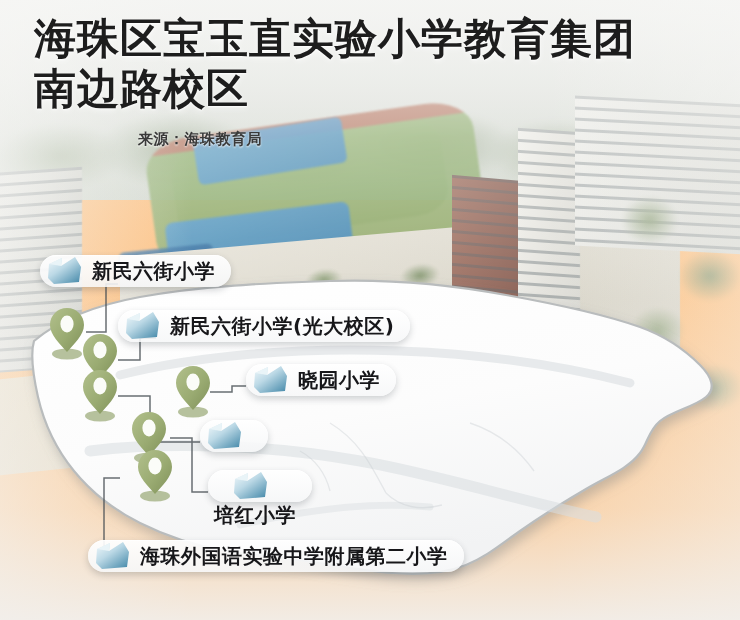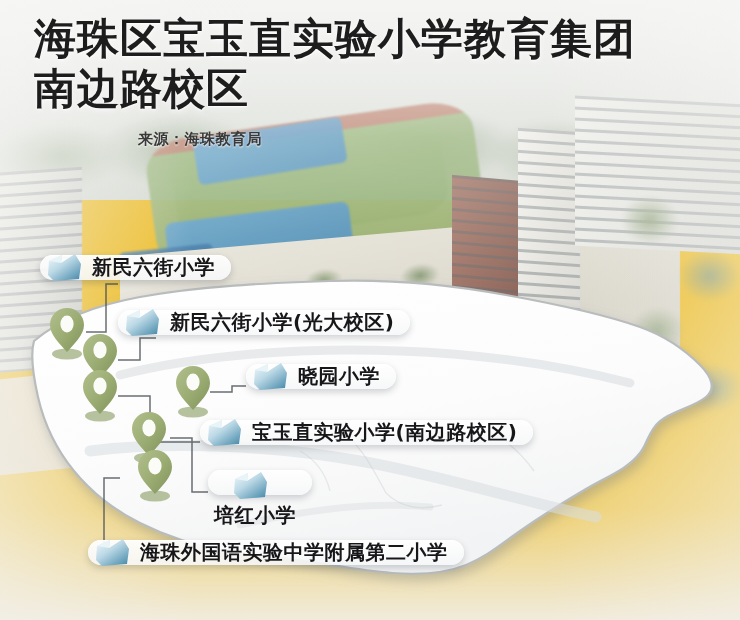--- a/index.html
+++ b/index.html
@@ -4,21 +4,21 @@
 <title>海珠区宝玉直实验小学教育集团成员校一览</title>
 <style>
   html,body{margin:0;padding:0;}
   body{
     width:740px;height:620px;overflow:hidden;
     background:#f3f2f0;
     font-family:"Liberation Sans","DejaVu Sans",sans-serif;
   }
   #poster{
     position:relative;width:740px;height:620px;overflow:hidden;
-    background:#eab308;
+    background:#fdba74;
   }
 
   
   .photo-layer{position:absolute;inset:0;overflow:hidden;}
 
   .sky{
     position:absolute;left:0;top:0;width:740px;height:200px;
     background:linear-gradient(180deg,#e9ebe9 0%,#dfe2dd 45%,#cfd5cb 100%);
   }
   .far-trees{
@@ -146,21 +146,21 @@
 
   
   .connectors{position:absolute;left:0;top:0;width:740px;height:620px;pointer-events:none;}
 
   
   .pin{position:absolute;width:42px;height:58px;}
   .pin svg{display:block;width:42px;height:58px;}
 
   
   .callout{
-    position:absolute;display:flex;align-items:center;height:25px;
+    position:absolute;display:flex;align-items:center;height:32px;
     padding:0 16px 0 6px;border-radius:20px;
     background:linear-gradient(180deg,rgba(255,255,255,.93),rgba(246,247,248,.88));
     box-shadow:0 3px 7px rgba(40,50,60,.22),0 1px 0 rgba(255,255,255,.7) inset;
     white-space:nowrap;
   }
   .callout .flag{flex:0 0 auto;width:38px;height:32px;margin-right:8px;}
   .callout .flag svg{display:block;width:38px;height:32px;}
   .callout .txt{
     font-size:20px;font-weight:bold;color:#17171a;letter-spacing:.5px;
     font-family:"DejaVu Sans","Liberation Sans",sans-serif;
@@ -360,21 +360,20 @@
     <span class="txt">晓园小学</span>
   </div>
 
   <div class="callout" style="left:200px;top:420px;">
     <span class="flag">
       <svg viewBox="0 0 38 32" xmlns="http://www.w3.org/2000/svg">
         <path d="M3 9 L16 3 L15 11 L29 2 L35 12 L33 27 L8 29 L2 23 Z" fill="url(#fg1)"></path>
         <path d="M3 9 L16 3 L15 11 Z" fill="#eaf4f8" opacity="0.95"></path>
       </svg>
     </span>
-    <span class="txt">宝玉直实验小学(南边路校区)</span>
   </div>
 
   <div class="callout" style="left:208px;top:470px;flex-direction:column;">
     <span class="flag">
       <svg viewBox="0 0 38 32" xmlns="http://www.w3.org/2000/svg">
         <path d="M3 9 L16 3 L15 11 L29 2 L35 12 L33 27 L8 29 L2 23 Z" fill="url(#fg1)"></path>
         <path d="M3 9 L16 3 L15 11 Z" fill="#eaf4f8" opacity="0.95"></path>
       </svg>
     </span>
     <span class="txt">培红小学</span>

